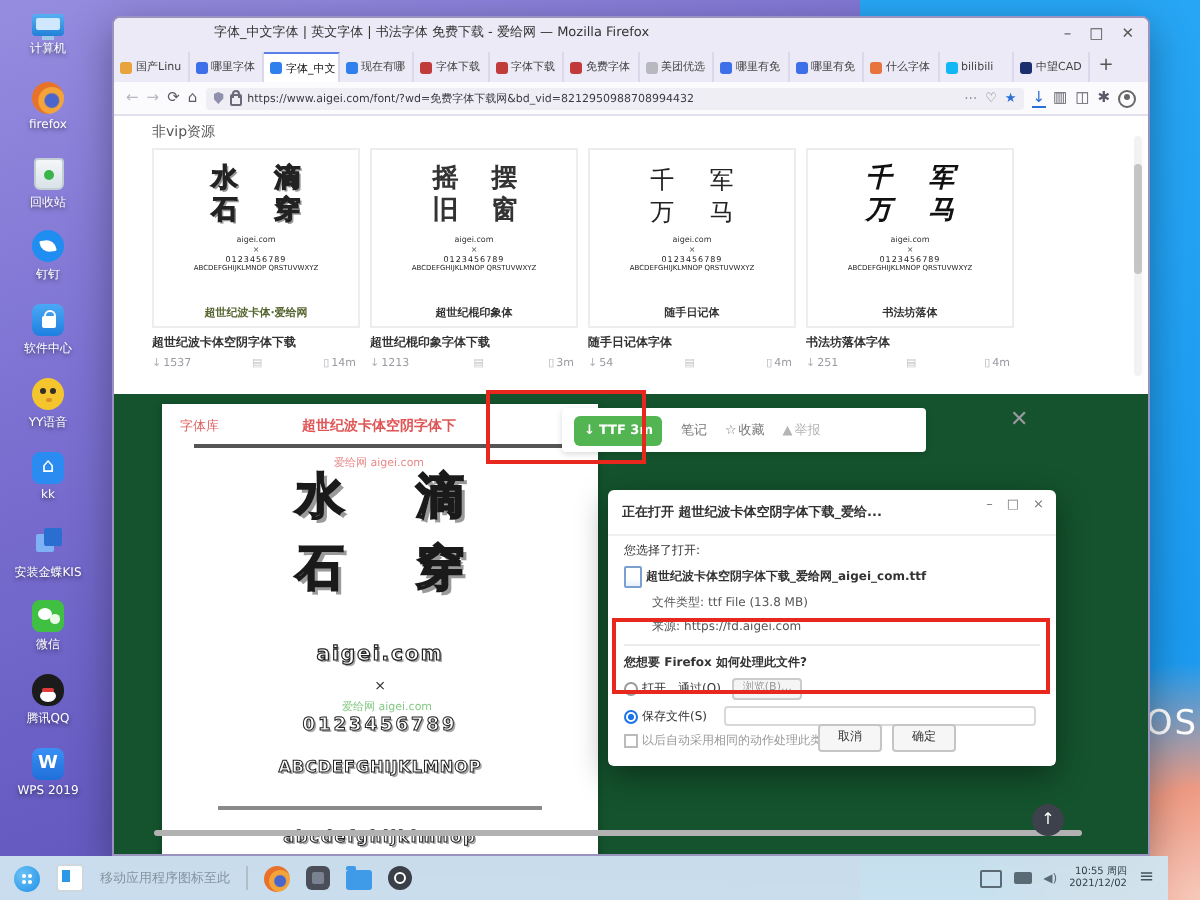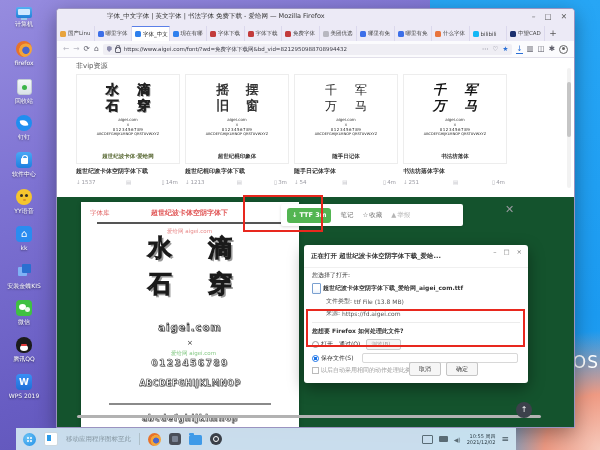--- a/index.html
+++ b/index.html
@@ -149,21 +149,21 @@
   .savefield{flex:1;height:8px;border:1px solid #d8d8d8;border-radius:2px;margin-left:6px;margin-right:2px}
   .checkbox{width:5px;height:5px;border:1px solid #bbb;display:inline-block;flex:0 0 auto}
   .dimtext{color:#9a9a9a}
   .dlgbtn{position:absolute;width:30px;height:12px;border:1px solid #c5c5c5;background:#f6f6f6;border-radius:2px;
     font-size:6px;color:#333;text-align:center;line-height:12px;bottom:7px}
   .btn-cancel{left:105px}.btn-ok{left:142px}
   .hscroll{position:absolute;left:20px;right:33px;bottom:9px;height:3px;background:#b2b2b2;border-radius:2px;z-index:30}
   .backtop{position:absolute;left:459px;top:344px;width:16px;height:16px;border-radius:50%;background:#3c414b;color:#fff;
     font-size:8px;text-align:center;line-height:16px;z-index:31}
   
-  .taskbar{position:absolute;left:16px;bottom:0;width:500px;height:22px;background:rgba(208,229,240,.95);
+  .taskbar{position:absolute;left:0;bottom:0;width:584px;height:22px;background:rgba(208,229,240,.95);
     display:flex;align-items:center;padding:0 7px;box-sizing:border-box;gap:8px;z-index:10}
   .t-launcher{width:13px;height:13px;border-radius:50%;background:radial-gradient(circle at 35% 35%,#6cc4f5,#1f8ee8);position:relative}
   .t-launcher::before{content:"";position:absolute;left:4px;top:4px;width:2px;height:2px;background:#fff;border-radius:50%;
     box-shadow:3px 0 0 #fff,0 3px 0 #fff,3px 3px 0 #fff}
   .t-workspace{width:12px;height:12px;background:#fff;border:1px solid #cdd8df;border-radius:2px;position:relative}
   .t-workspace::before{content:"";position:absolute;left:2px;top:2px;width:4px;height:6px;background:#2a9ae8}
   .tb-hint{font-size:6.5px;color:#8595a0;white-space:nowrap}
   .tb-div{width:1px;height:12px;background:#aebfc8}
   .t-firefox{width:13px;height:13px;border-radius:50%;
     background:radial-gradient(circle at 62% 58%,#4a66cc 0 24%,#f2a43a 30% 48%,#e8722a 52% 78%,#f5b942 82%)}

